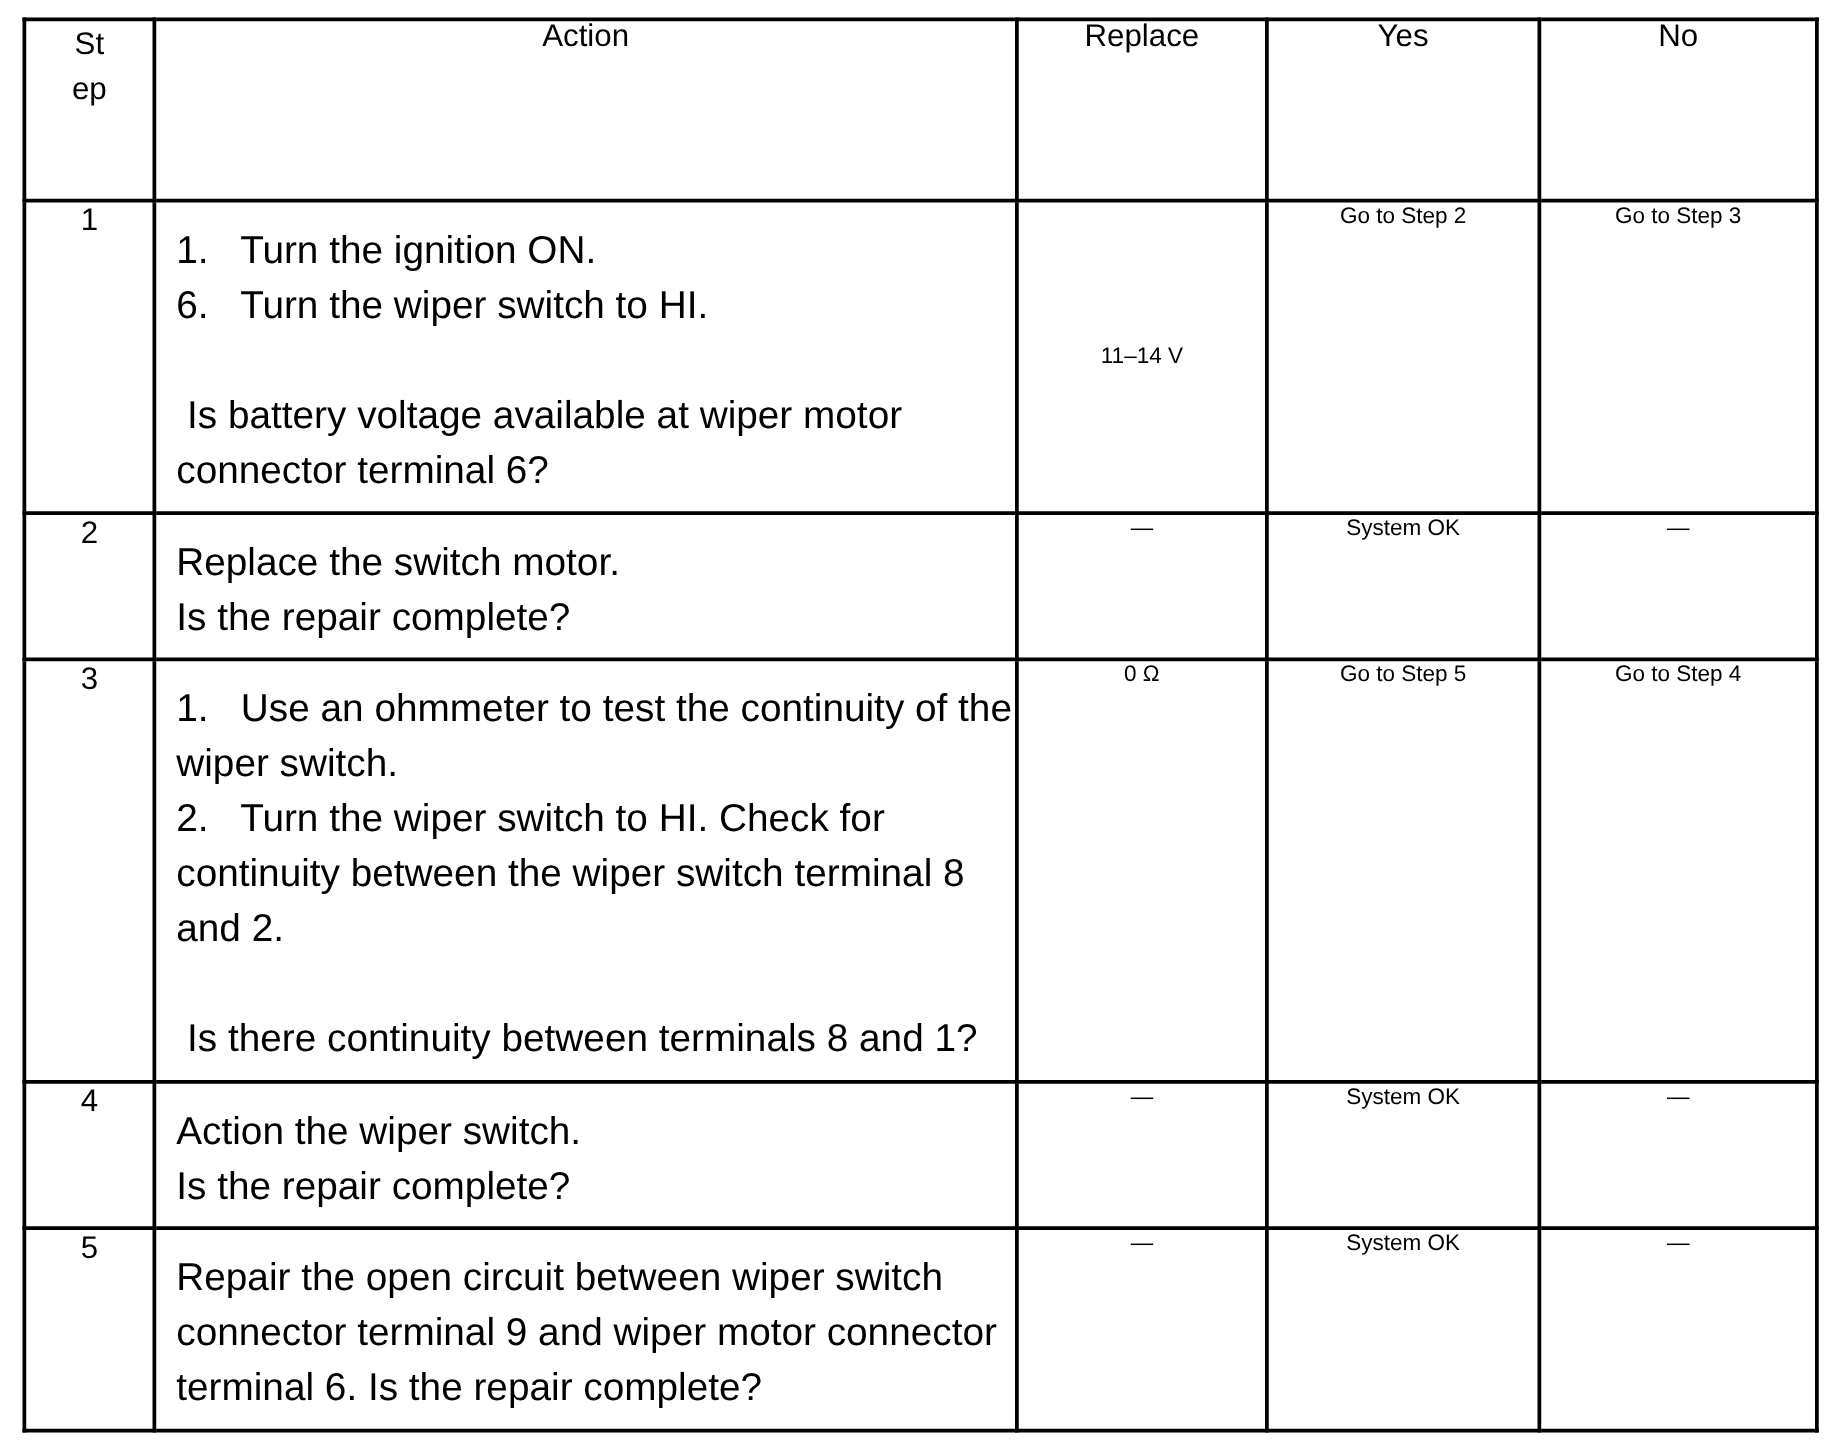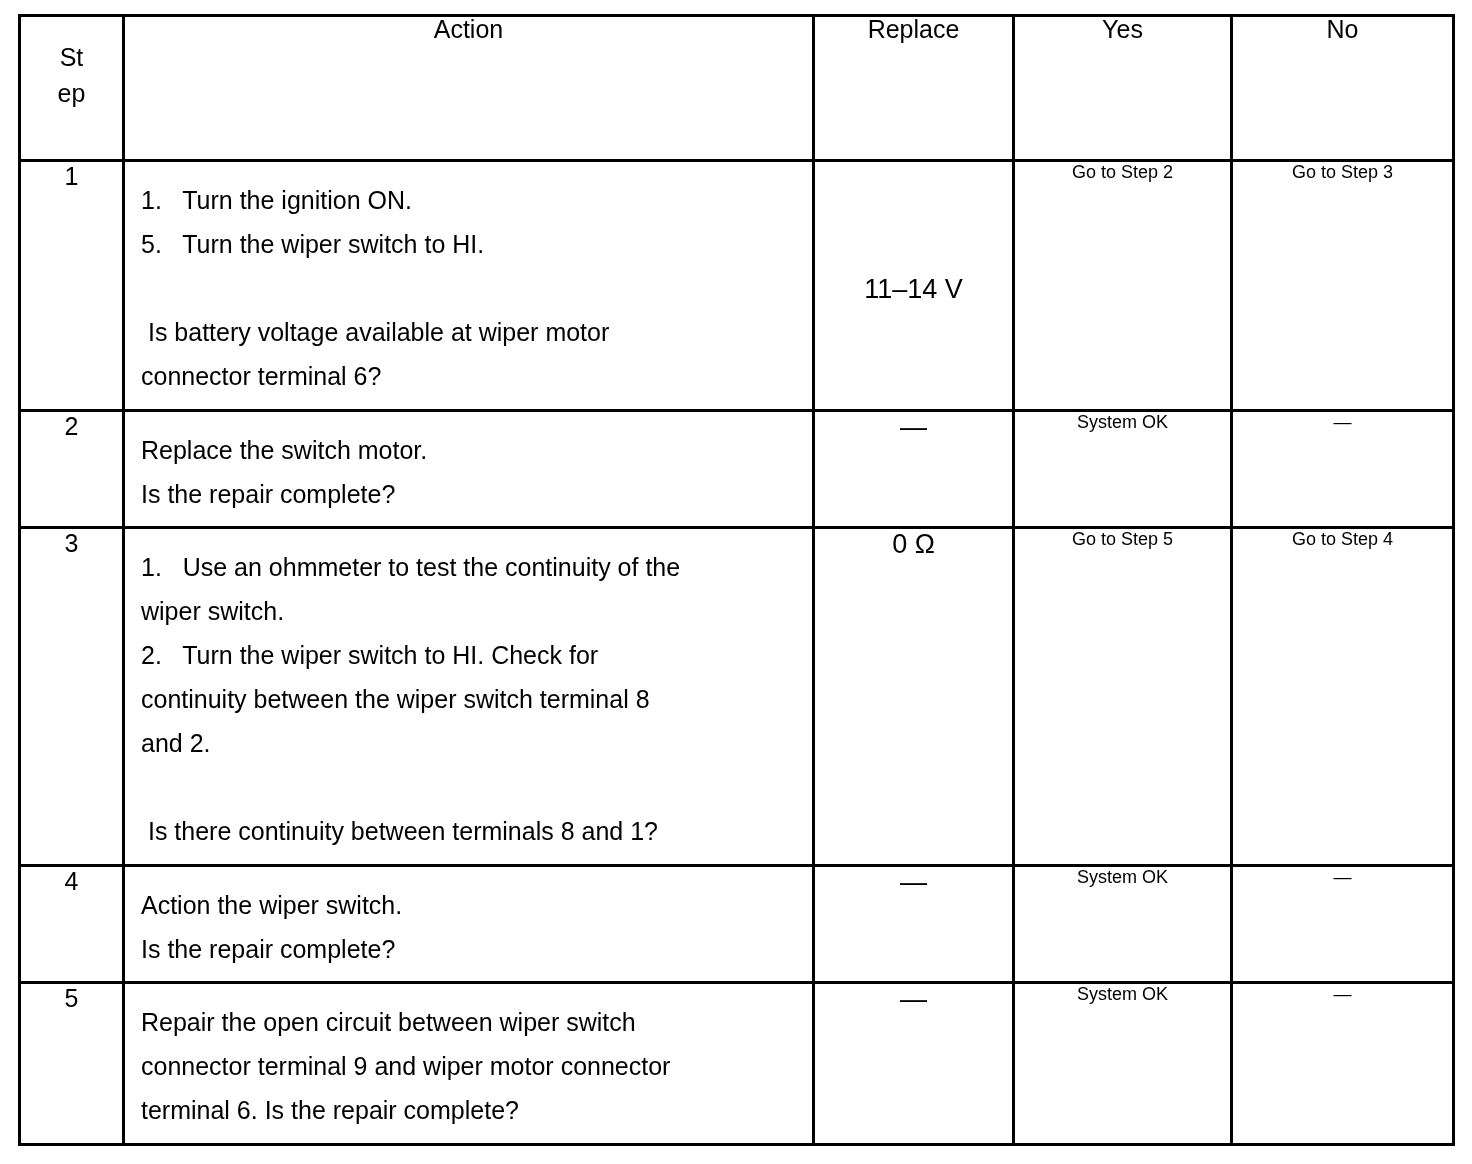--- a/index.html
+++ b/index.html
@@ -44,55 +44,54 @@
     font-weight: bold;
     font-size: 25px;
     line-height: 1.0;
   }
   .hdr-inner {
     padding-bottom: 14px;
   }
   .hdr-step .hdr-inner {
     line-height: 1.45;
     padding-bottom: 16px;
-    margin-top: 22px;
   }
 
   
   .step-cell {
     vertical-align: middle;
     text-align: center;
     font-size: 25px;
   }
 
   
   .action-cell {
     vertical-align: top;
     text-align: left;
-    font-size: 25px;
+    font-size: 31px;
     line-height: 1.0;
   }
   .action-inner {
     padding: 16px 10px 10px 16px;
   }
   .act-line {
     white-space: pre;
     margin: 0;
     padding: 0;
     line-height: 44px;
     height: 44px;
   }
   .act-line.blank {
     height: 44px;
   }
 
   
   .values-cell {
     text-align: center;
-    font-size: 27px;
+    font-size: 18px;
   }
   .values-cell.v-mid { vertical-align: middle; }
   .values-cell.v-top { vertical-align: top; }
   .values-cell.v-top .val-inner { padding-top: 112px; }
   .values-cell.v-r3 { vertical-align: middle; }
 
   
   .yn-cell {
     text-align: center;
     font-size: 18px;
@@ -134,21 +133,21 @@
         <div class="hdr-inner">No</div>
       </th>
     </tr>
   </thead>
   <tbody id="table-body">
       <tr>
         <td class="step-cell">1</td>
         <td class="action-cell">
           <div class="action-inner">
             <div class="act-line">1.   Turn the ignition ON.</div>
-            <div class="act-line">5.   Turn the wiper switch to HI.</div>
+            <div class="act-line">6.   Turn the wiper switch to HI.</div>
             <div class="act-line blank"></div>
             <div class="act-line"> Is battery voltage available at wiper motor</div>
             <div class="act-line">connector terminal 6?</div>
           </div>
         </td>
         <td class="values-cell v-top">
           <div class="val-inner">11–14 V</div>
         </td>
         <td class="yn-cell ">
           <div class="yn-inner">Go to Step 2</div>

